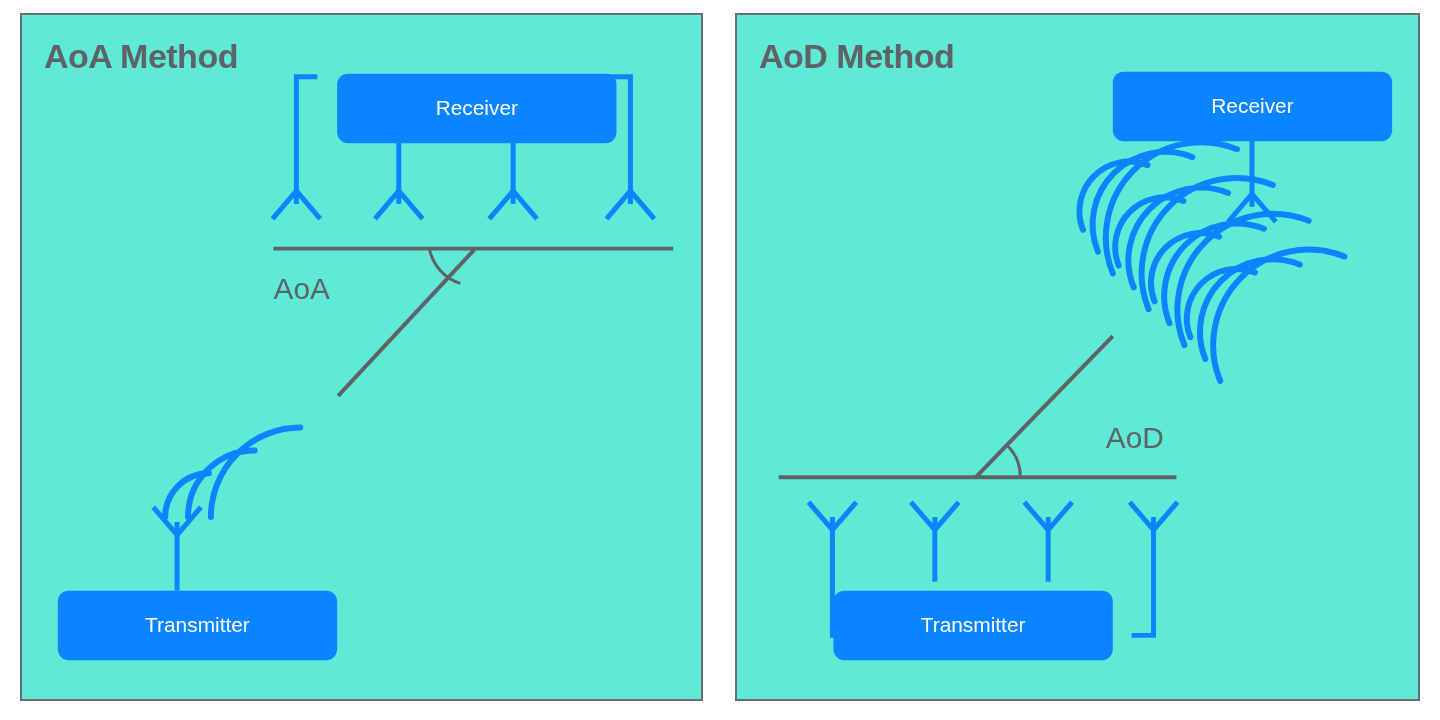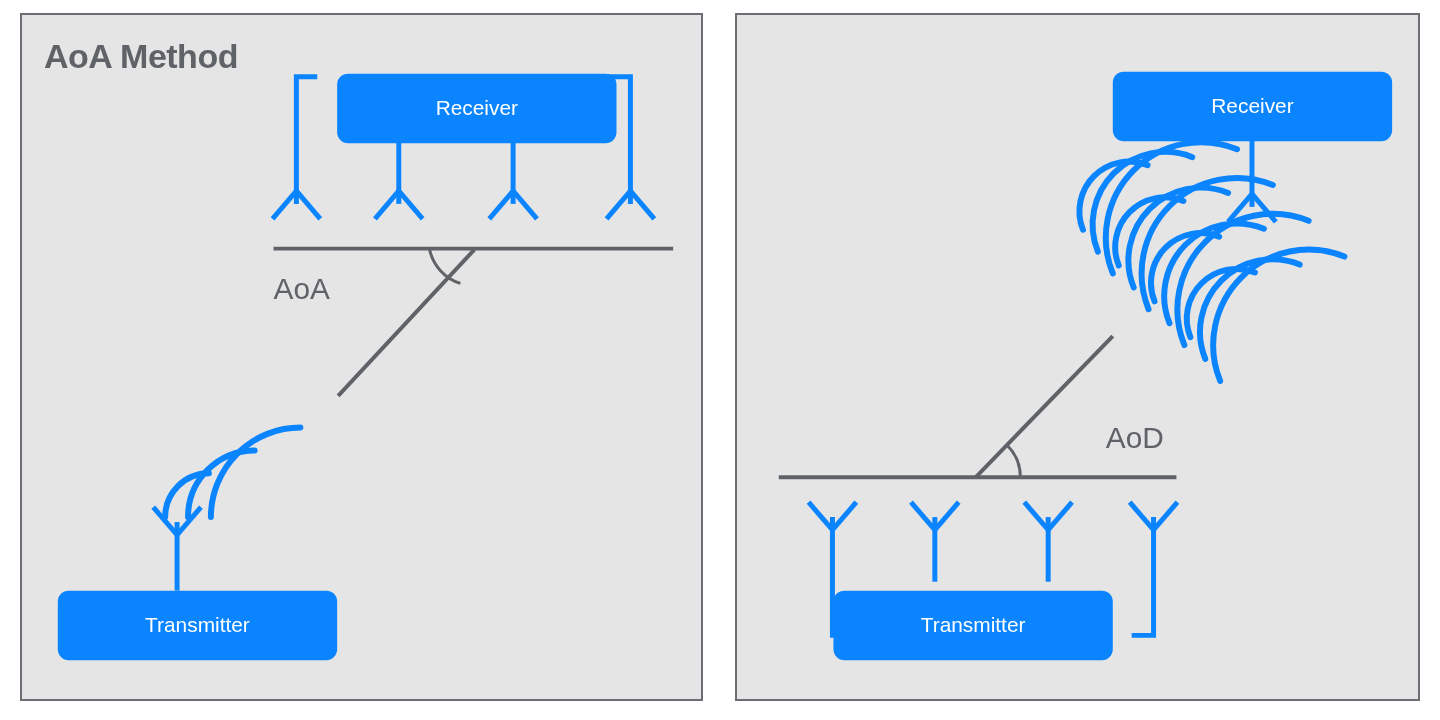--- a/index.html
+++ b/index.html
@@ -16,21 +16,21 @@
   .stage {
     position: relative;
     width: 1440px;
     height: 720px;
     background: #ffffff;
   }
   .panel {
     position: absolute;
     top: 13px;
     height: 688px;
-    background: #e5e5e5;
+    background: #5eead4;
     border: 2px solid #6b6e73;
     box-sizing: border-box;
   }
   #panel-aoa { left: 20px;  width: 683px; }
   #panel-aod { left: 735px; width: 685px; }
 
   .panel-title {
     position: absolute;
     top: 22px;
     left: 22px;
@@ -124,20 +124,21 @@
       </g>
 
       <g>
         <rect x="36" y="579" width="281" height="70" rx="11" ry="11" fill="#0a84ff"></rect>
         <text class="node-label" x="176.5" y="615">Transmitter</text>
       </g>
     </svg>
   </section>
 
   <section class="panel" id="panel-aod">
+    <div class="panel-title">AoD Method</div>
 
     <svg class="panel-svg" viewBox="0 0 685 688" preserveAspectRatio="none">
 
       <g stroke="#0a84ff" stroke-width="5" fill="none" stroke-linecap="butt">
         <path d="M 518,125 L 518,193"></path>
         <path d="M 518,180 L 494,208"></path>
         <path d="M 518,180 L 542,208"></path>
       </g>
 
       <g>

